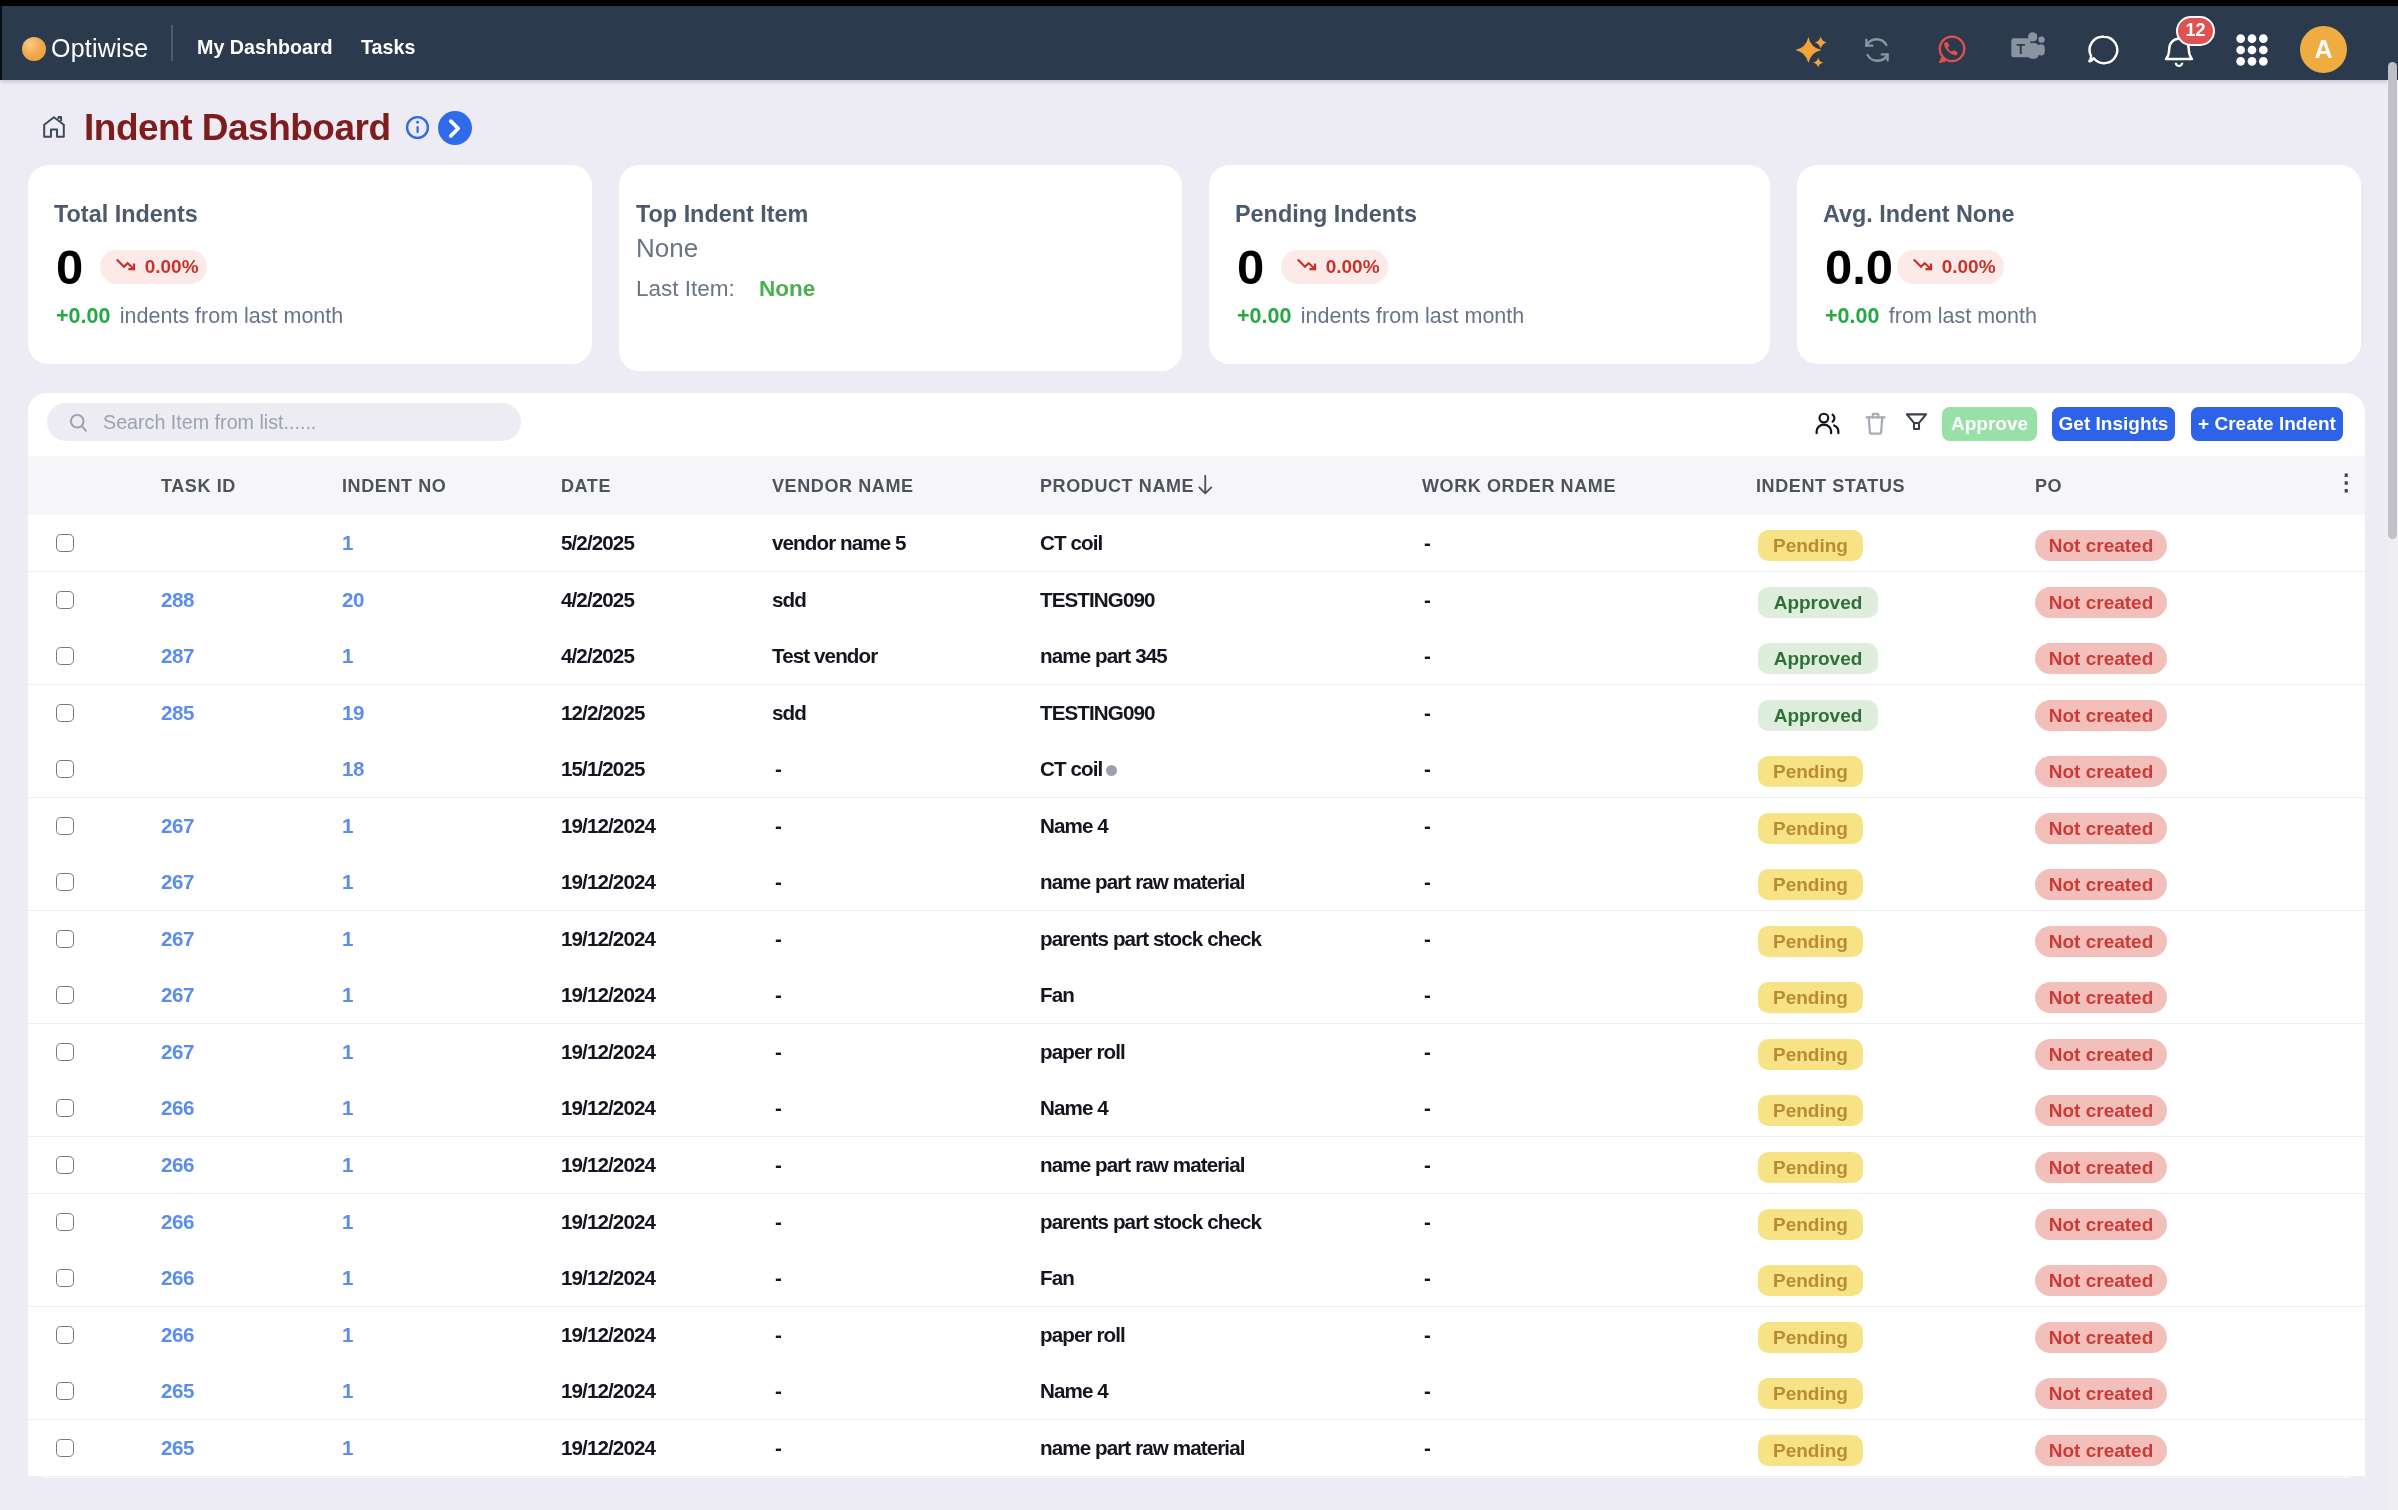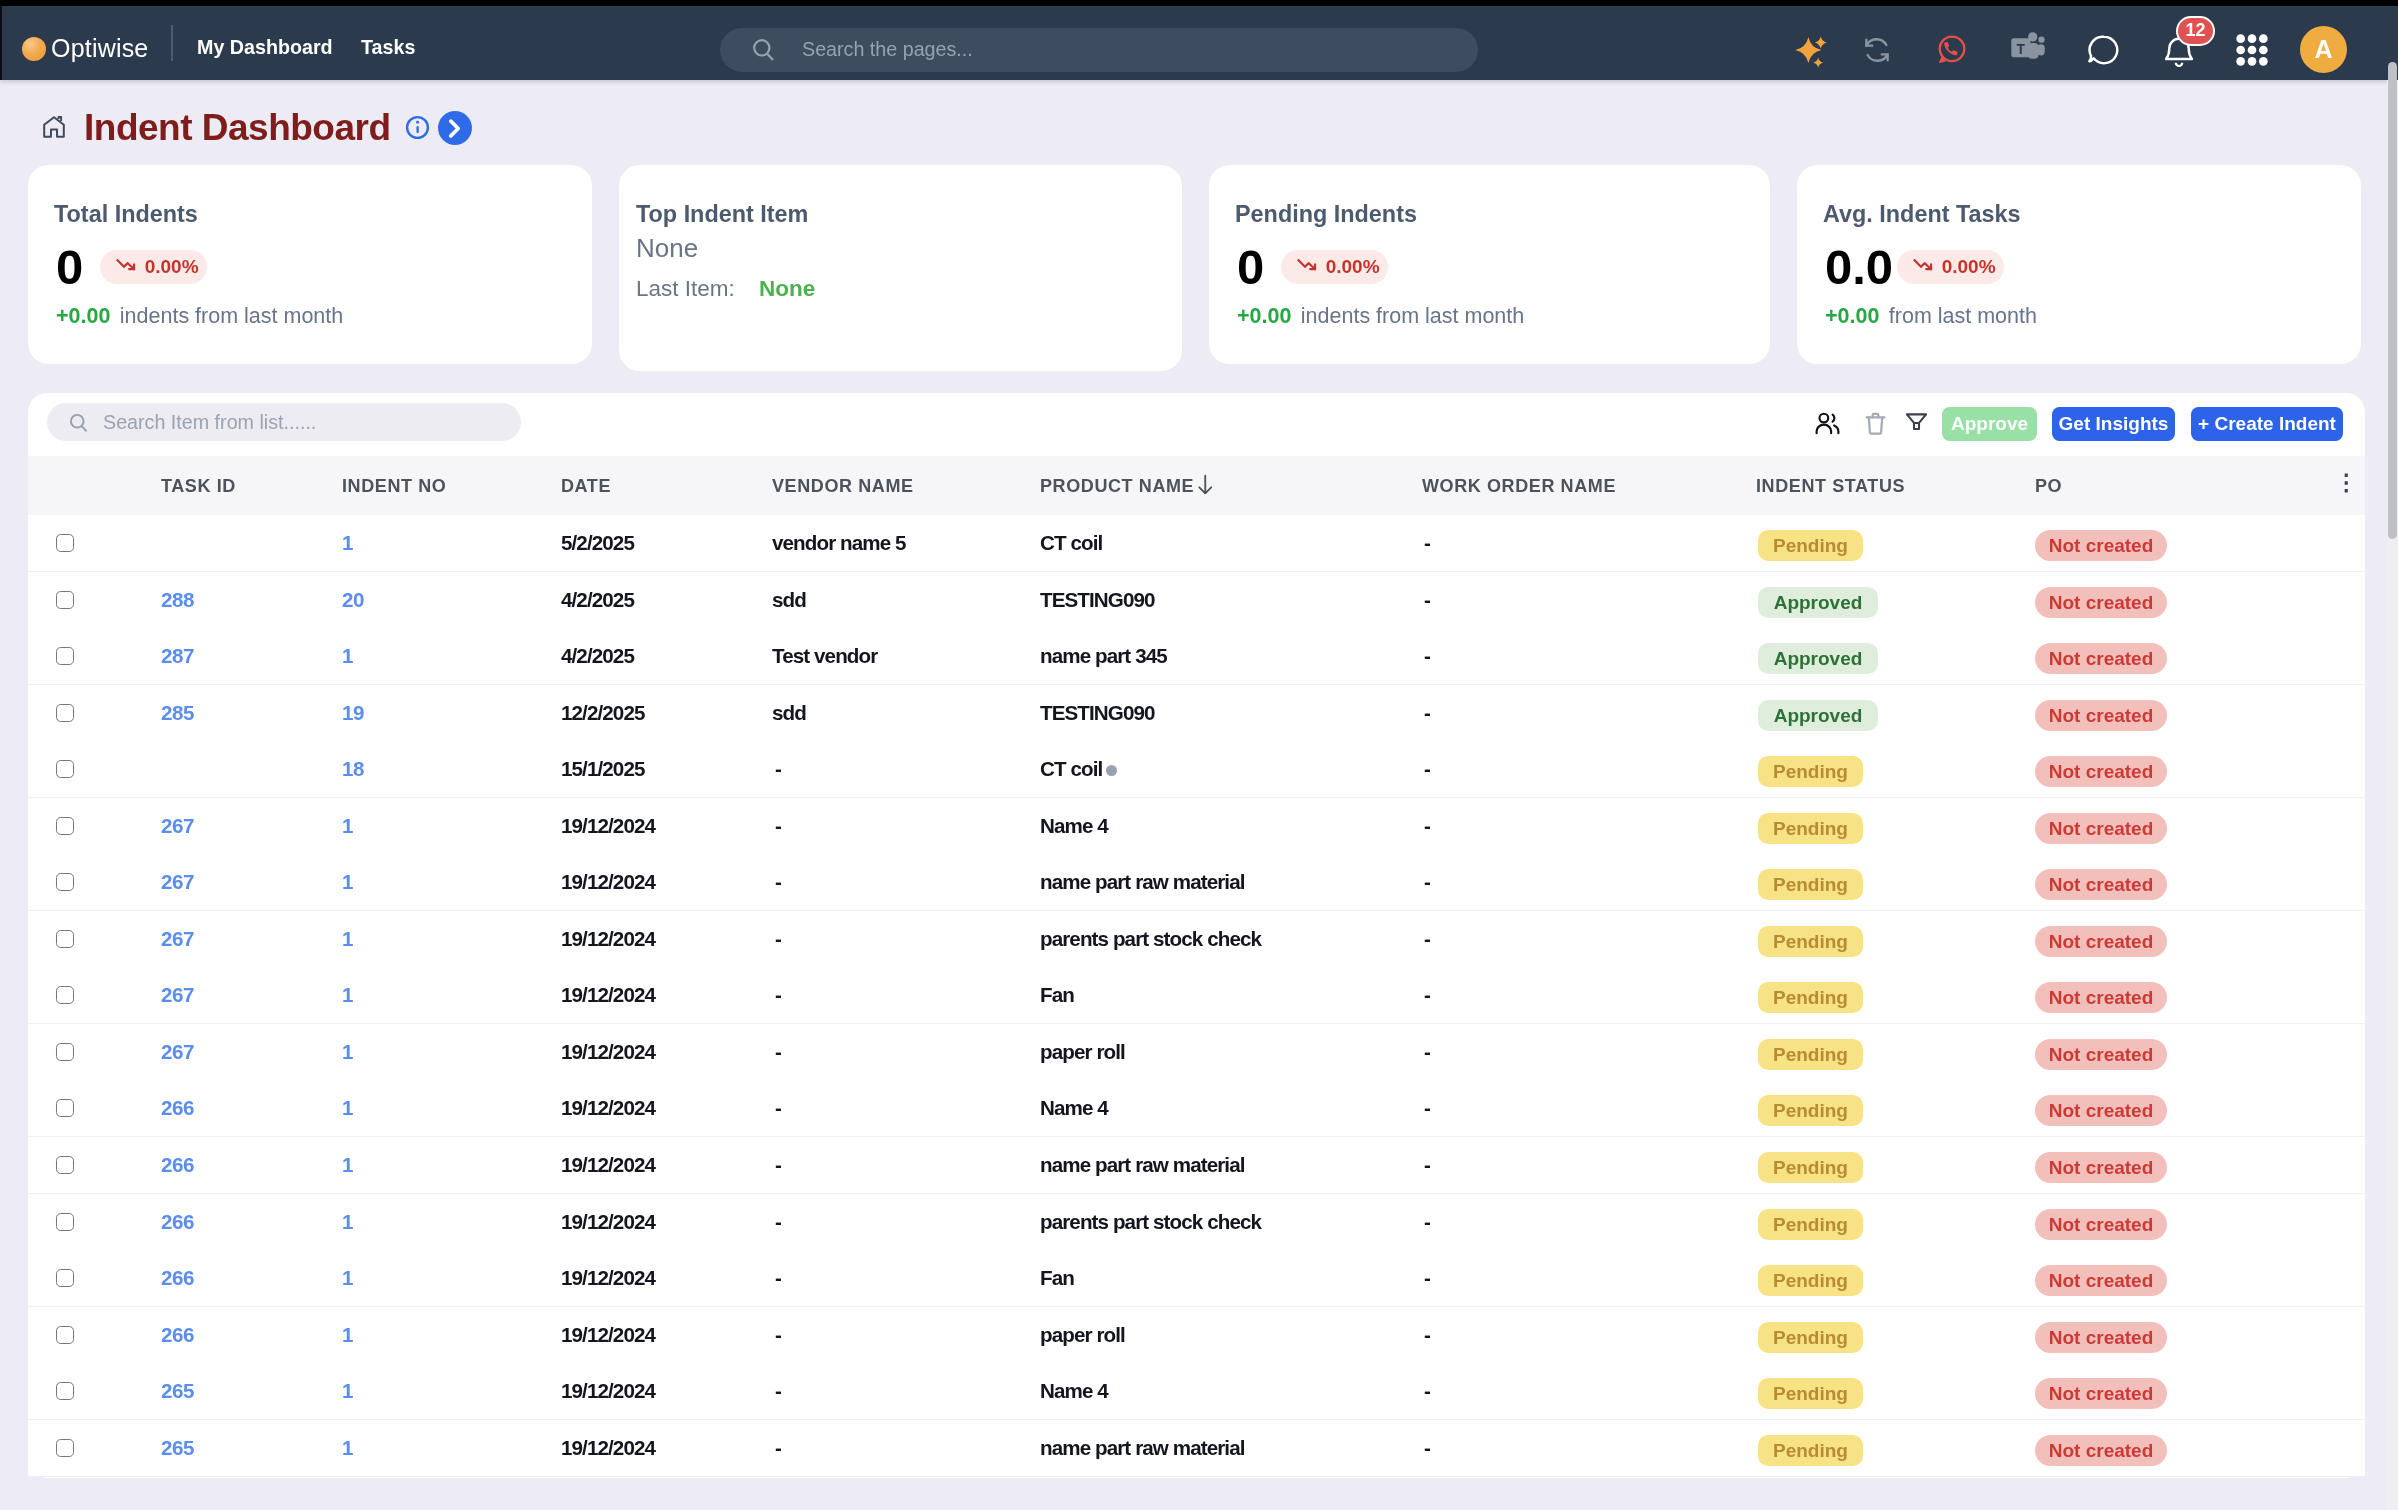--- a/index.html
+++ b/index.html
@@ -75,27 +75,20 @@
 </style>
 </head>
 <body>
 
 <div class="nav">
   <div class="logo-c"></div>
   <div class="logo-t">Optiwise</div>
   <div class="divider"></div>
   <div class="lnk1">My Dashboard</div>
   <div class="lnk2">Tasks</div>
-  <div class="search">
-    <svg width="27" height="27" viewBox="0 0 24 24" fill="none" stroke="#96A2B2" stroke-width="1.9">
-      <circle cx="10.5" cy="10.5" r="6.8"></circle>
-        <line x1="15.5" y1="16" x2="20.5" y2="21.3"></line>
-    </svg>
-    <div class="ph">Search the pages...</div>
-  </div>
 
   <svg class="abs" style="left:1793px;top:26px" width="41" height="41" viewBox="0 0 44 44" fill="#F2A33C">
     <path d="M16.5 5.4 Q19 16.9 30.5 19.4 Q19 21.9 16.5 33.4 Q14 21.9 2.5 19.4 Q14 16.9 16.5 5.4 Z"></path>
     <path d="M29.8 4.8 Q31 9.9 36.3 11.3 Q31 12.7 29.8 17.8 Q28.4 12.7 23.3 11.3 Q28.4 9.9 29.8 4.8 Z"></path>
     <path d="M27 27.3 Q28 31.8 32.5 32.8 Q28 33.8 27 38.3 Q26 33.8 21.5 32.8 Q26 31.8 27 27.3 Z"></path>
   </svg>
 
   <svg class="abs" style="left:1862px;top:29px" width="30" height="30" viewBox="0 0 24 24" fill="none" stroke="#8A94A1" stroke-width="1.9" stroke-linecap="round" stroke-linejoin="round">
     <path d="M3.5 8.5 A 9 9 0 0 1 19.5 8"></path>
     <path d="M20.5 15.5 A 9 9 0 0 1 4.5 16"></path>
@@ -180,21 +173,21 @@
 <div class="card" style="left:1209px;width:561px;height:199px">
   <div class="ct">Pending Indents</div>
   <div class="num">0</div>
   <div class="pill" style="left:72px;width:107px;padding-left:15px"><svg width="22.5" height="22.5" viewBox="0 0 24 24" fill="none" stroke="#C4342D" stroke-width="2.3" stroke-linecap="square">
         <path d="M2.7 6.6 L9.6 13.5 L13.5 9.9 L20.2 16.1"></path>
         <path d="M20.3 16.2 H15.4 M20.3 16.2 V11.3"></path>
       </svg> 0.00%</div>
   <div class="foot"><b>+0.00</b>indents from last month</div>
 </div>
 <div class="card" style="left:1797px;width:564px;height:199px">
-  <div class="ct">Avg. Indent Tasks</div>
+  <div class="ct">Avg. Indent None</div>
   <div class="num">0.0</div>
   <div class="pill" style="left:100px;width:107px;padding-left:15px"><svg width="22.5" height="22.5" viewBox="0 0 24 24" fill="none" stroke="#C4342D" stroke-width="2.3" stroke-linecap="square">
         <path d="M2.7 6.6 L9.6 13.5 L13.5 9.9 L20.2 16.1"></path>
         <path d="M20.3 16.2 H15.4 M20.3 16.2 V11.3"></path>
       </svg> 0.00%</div>
   <div class="foot"><b>+0.00</b>from last month</div>
 </div>
 
 <div class="panel"></div>
 <div class="tsearch">

